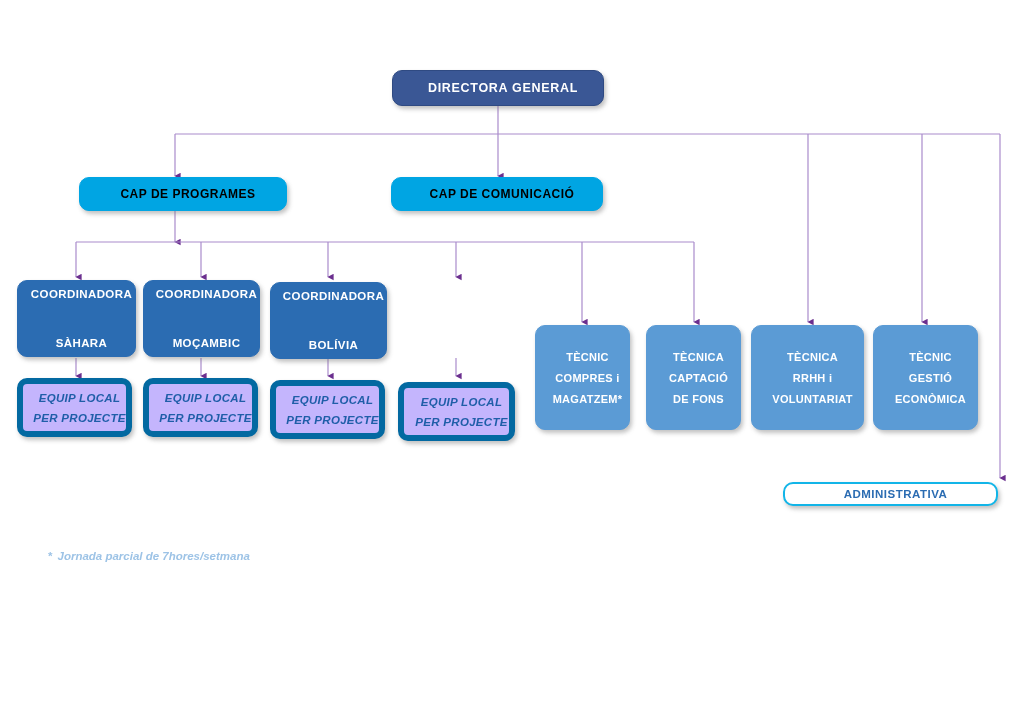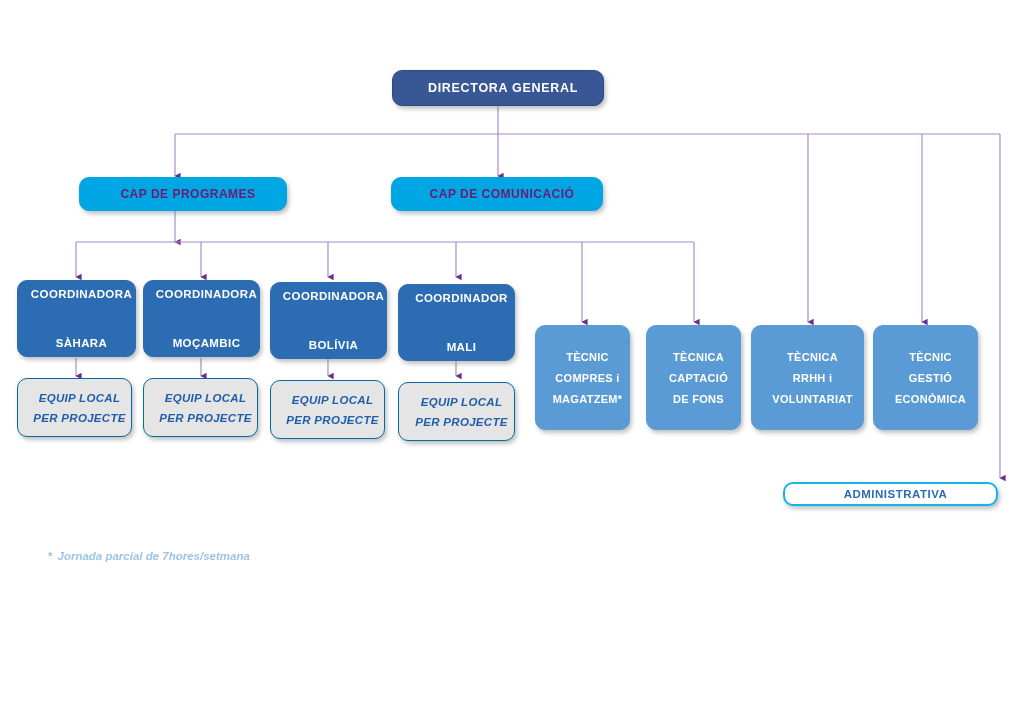--- a/index.html
+++ b/index.html
@@ -50,21 +50,21 @@
     color: #ffffff;
     font-weight: bold;
     font-size: 12.5px;
     letter-spacing: 0.7px;
   }
 
   
   .node.lvl-cap {
     background: #00a5e3;
     border: 1px solid #00a5e3;
-    color: #701a75;
+    color: #000000;
     font-weight: bold;
     font-size: 12px;
     letter-spacing: 0.5px;
   }
 
   
   .node.lvl-coord {
     background: #2b6cb2;
     border: 1px solid #2b6cb2;
     color: #ffffff;
@@ -72,22 +72,22 @@
     font-size: 11.5px;
     letter-spacing: 0.4px;
     gap: 28px;
   }
   .node.lvl-coord .line + .line {
     margin-top: 9px;
   }
 
   
   .node.lvl-equip {
-    background: #e5e5e5;
-    border: 1px solid #0369a1;
+    background: #c4b5fd;
+    border: 6px solid #0369a1;
     color: #1f5ea8;
     font-weight: bold;
     font-style: italic;
     font-size: 11.5px;
     letter-spacing: 0.3px;
   }
   .node.lvl-equip .line + .line {
     margin-top: 8px;
   }
 
@@ -192,24 +192,20 @@
     <span class="line">SÀHARA</span>
   </div>
   <div class="node lvl-coord" style="left:143px; top:280px; width:117px; height:77px;">
     <span class="line">COORDINADORA</span>
     <span class="line">MOÇAMBIC</span>
   </div>
   <div class="node lvl-coord" style="left:270px; top:282px; width:117px; height:77px;">
     <span class="line">COORDINADORA</span>
     <span class="line">BOLÍVIA</span>
   </div>
-  <div class="node lvl-coord" style="left:398px; top:284px; width:117px; height:77px;">
-    <span class="line">COORDINADOR</span>
-    <span class="line">MALI</span>
-  </div>
 
   <div class="node lvl-equip" style="left:17px; top:378px; width:115px; height:59px;">
     <span class="line">EQUIP LOCAL</span>
     <span class="line">PER PROJECTE</span>
   </div>
   <div class="node lvl-equip" style="left:143px; top:378px; width:115px; height:59px;">
     <span class="line">EQUIP LOCAL</span>
     <span class="line">PER PROJECTE</span>
   </div>
   <div class="node lvl-equip" style="left:270px; top:380px; width:115px; height:59px;">

